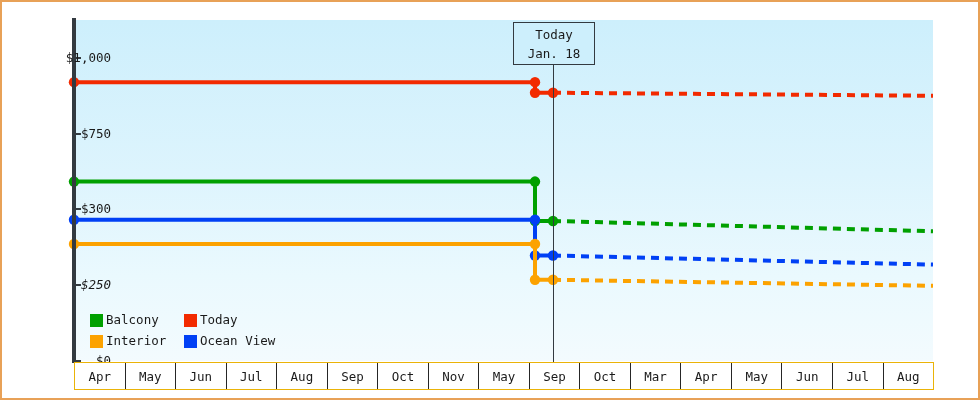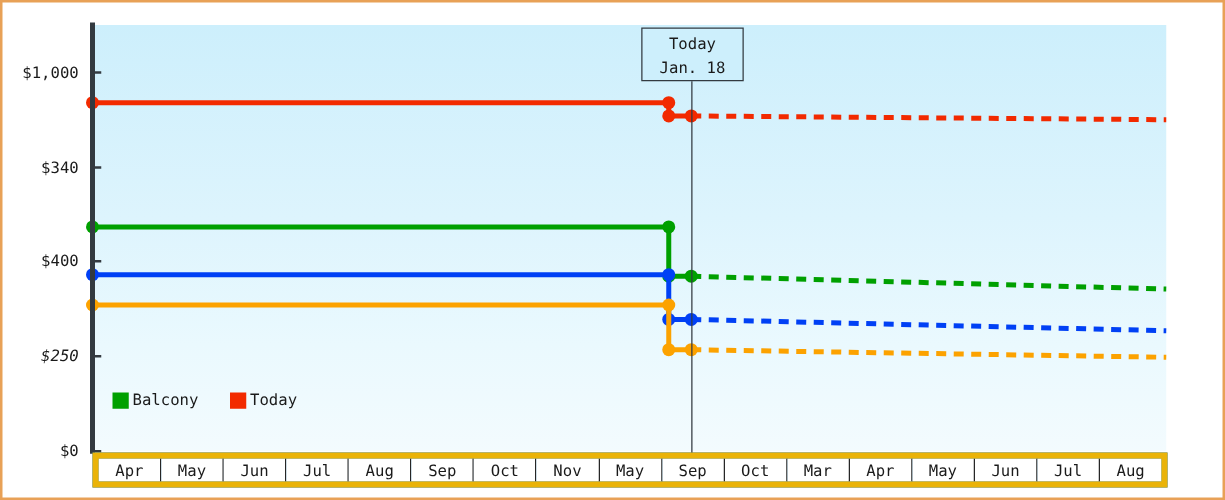--- a/index.html
+++ b/index.html
@@ -32,21 +32,21 @@
     background:#333a40;
   }
   .y-tick{
     position:absolute;
     left:72px;
     width:7px;height:2px;
     background:#333a40;
   }
   .y-label{
     position:absolute;
-    right:915px; 
+    right:867px; 
     text-align:right;
     font-size:12.5px;
     color:#1a1a1a;
     letter-spacing:0px;
     white-space:nowrap;
     line-height:1;
   }
   
   .series-svg{
     position:absolute;
@@ -99,22 +99,22 @@
     flex:0 0 auto;
   }
   .legend-text{white-space:nowrap;line-height:1;}
   
   #x-axis{
     position:absolute;
     left:72px;top:360px;
     width:860px;height:28px;
     display:flex;
     box-sizing:border-box;
-    border:5px solid #eab308;
-    background:#0369a1;
+    border:1px solid #eab308;
+    background:#15803d;
   }
   .month-cell{
     flex:1 1 0;
     border-right:1px solid #262626;
     box-sizing:border-box;
     display:flex;
     align-items:center;
     justify-content:center;
     font-size:12.5px;
     color:#1a1a1a;
@@ -168,40 +168,50 @@
   <div id="y-ticks">
       <div class="y-tick" style="top: 358px;"></div>
       <div class="y-tick" style="top: 282.222px;"></div>
       <div class="y-tick" style="top: 206.444px;"></div>
       <div class="y-tick" style="top: 130.667px;"></div>
       <div class="y-tick" style="top: 54.8889px;"></div>
     </div>
   <div id="y-labels">
       <div class="y-label" style="top: 353px;">$0</div>
       <div class="y-label" style="top: 277.222px; font-style: italic;">$250</div>
-      <div class="y-label" style="top: 201.444px;">$400</div>
-      <div class="y-label" style="top: 125.667px;">$340</div>
+      <div class="y-label" style="top: 201.444px;">$300</div>
+      <div class="y-label" style="top: 125.667px;">$750</div>
       <div class="y-label" style="top: 49.8889px;">$1,000</div>
     </div>
 
   <div id="today-line"></div>
   <div id="today-box">
     <div>Today</div>
     <div>Jan. 18</div>
   </div>
 
   <div id="legend">
     <div class="legend-row">
       <div class="legend-item col1">
         <span class="legend-swatch" style="background: rgb(0, 160, 0);"></span>
         <span class="legend-text">Balcony</span>
       </div>
       <div class="legend-item">
         <span class="legend-swatch" style="background: rgb(242, 42, 0);"></span>
         <span class="legend-text">Today</span>
+      </div>
+    </div>
+    <div class="legend-row">
+      <div class="legend-item col1">
+        <span class="legend-swatch" style="background: rgb(252, 162, 0);"></span>
+        <span class="legend-text">Interior</span>
+      </div>
+      <div class="legend-item">
+        <span class="legend-swatch" style="background: rgb(0, 64, 245);"></span>
+        <span class="legend-text">Ocean View</span>
       </div>
     </div>
   </div>
 
   <div id="x-axis">
       <div class="month-cell">Apr</div>
       <div class="month-cell">May</div>
       <div class="month-cell">Jun</div>
       <div class="month-cell">Jul</div>
       <div class="month-cell">Aug</div>

